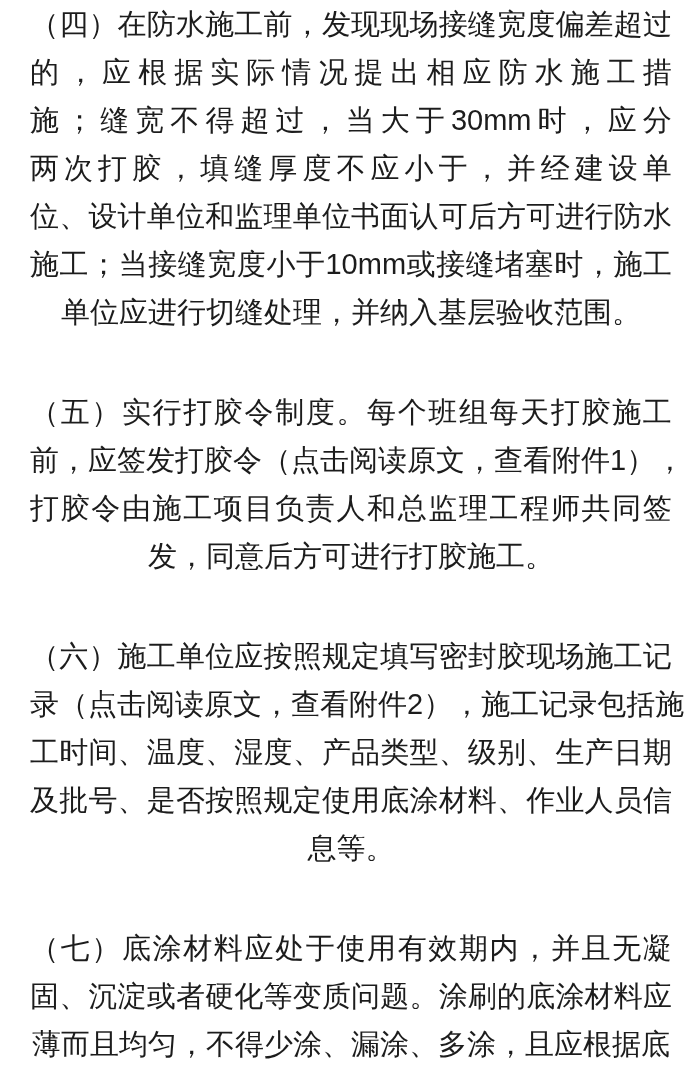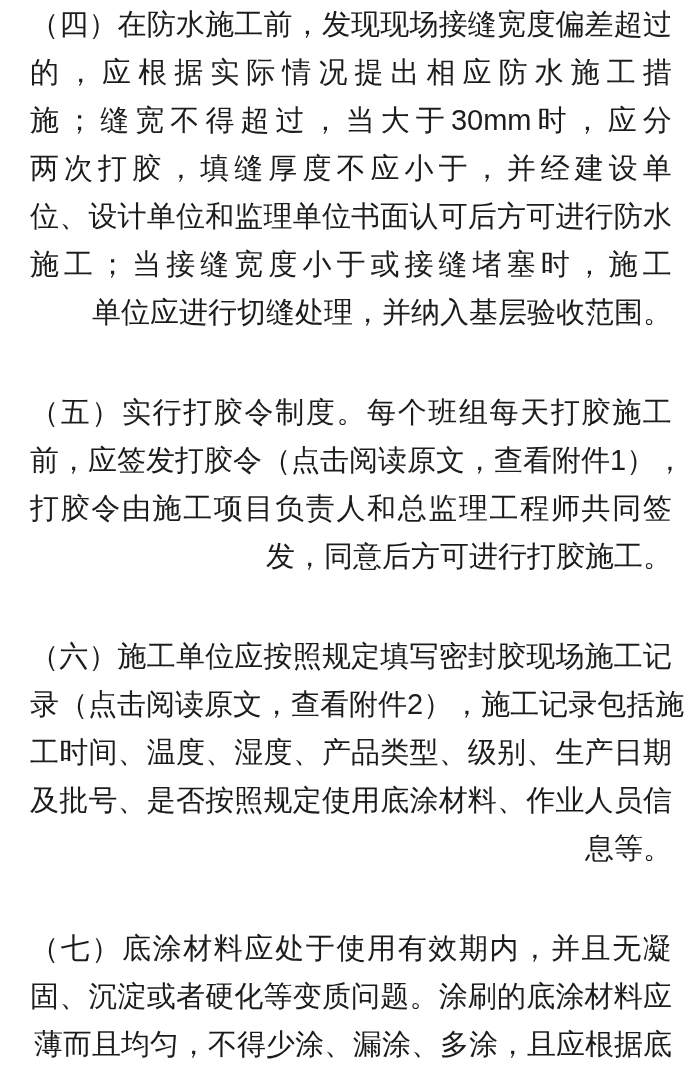--- a/index.html
+++ b/index.html
@@ -34,21 +34,21 @@
   
   .line.fill {
     display: flex;
     justify-content: space-between;
     align-items: baseline;
   }
   .line.fill span {
     display: inline-block;
   }
   .line.last {
-    text-align: right;
+    text-align: center;
     letter-spacing: 0px;
   }
 </style>
 </head>
 <body style="background: rgb(255, 255, 255);">
 
 <div class="doc" id="doc" style="color: rgb(28, 28, 28);">
     <div class="para">
       <div class="line fill">
         <span>（</span>
@@ -162,20 +162,21 @@
         <span>施</span>
         <span>工</span>
         <span>；</span>
         <span>当</span>
         <span>接</span>
         <span>缝</span>
         <span>宽</span>
         <span>度</span>
         <span>小</span>
         <span>于</span>
+        <span>10mm</span>
         <span>或</span>
         <span>接</span>
         <span>缝</span>
         <span>堵</span>
         <span>塞</span>
         <span>时</span>
         <span>，</span>
         <span>施</span>
         <span>工</span>
       </div>

